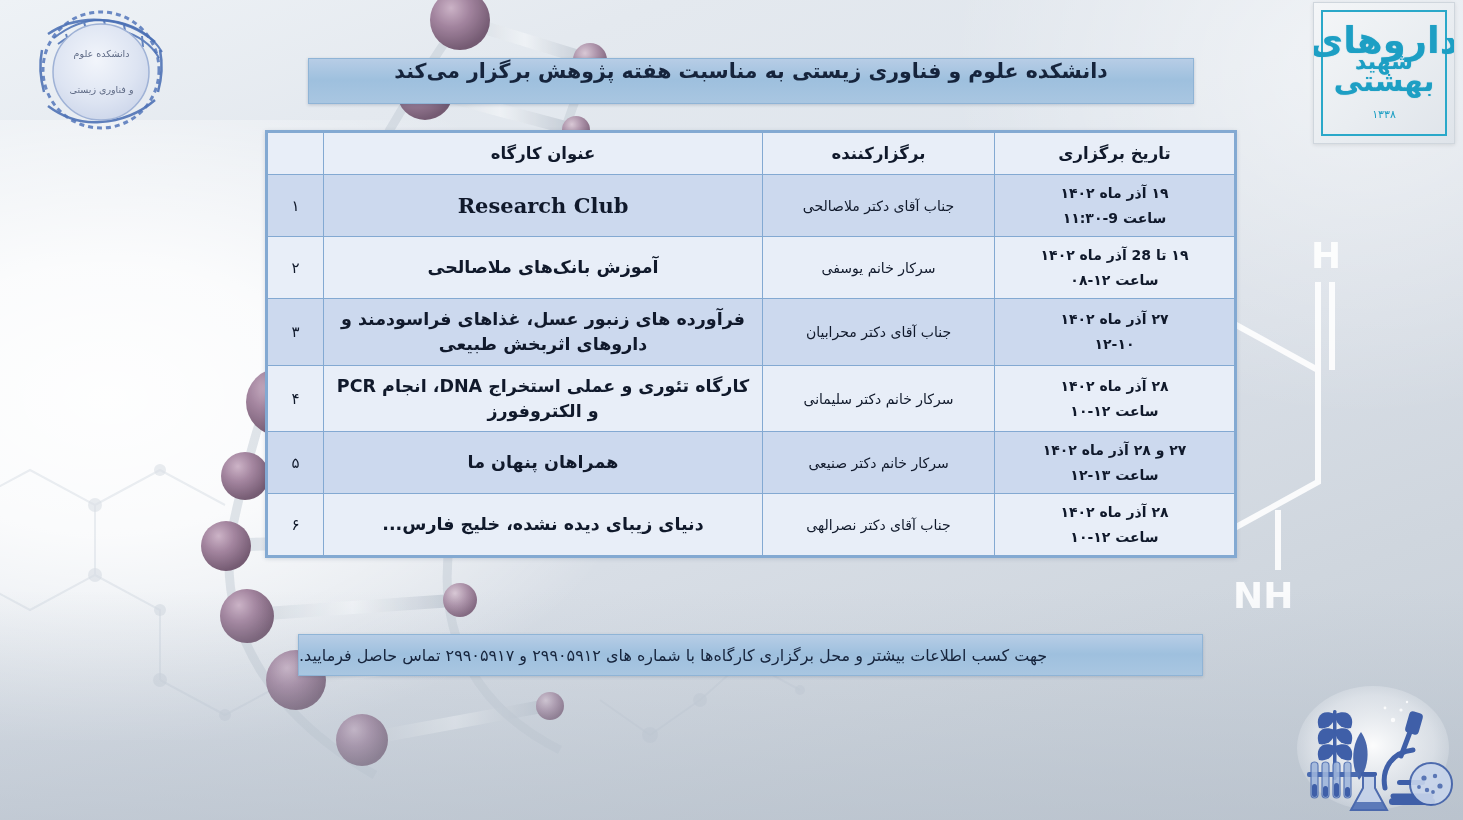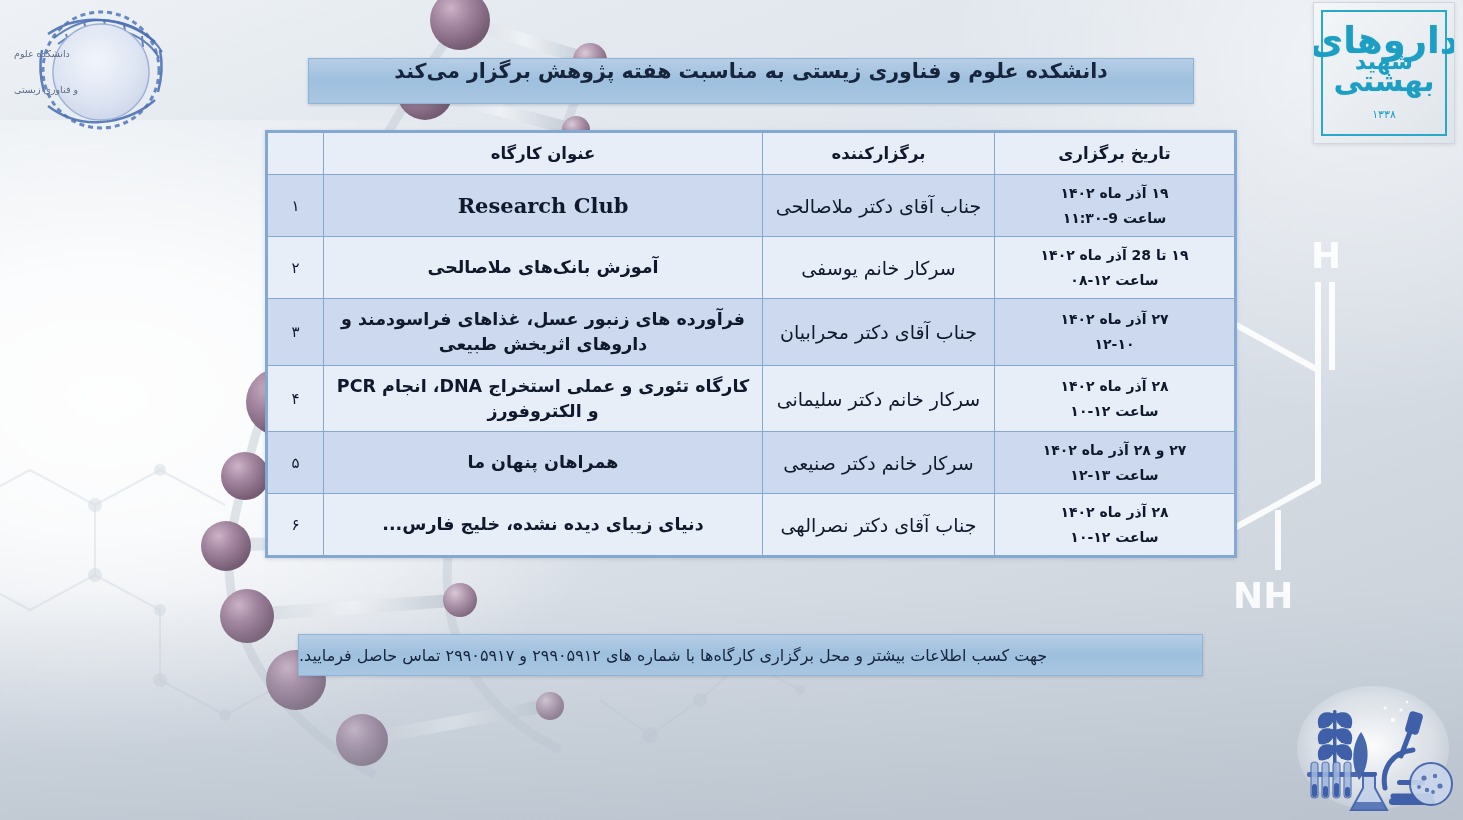--- a/index.html
+++ b/index.html
@@ -79,21 +79,21 @@
     left: 14px;
     top: 8px;
     width: 175px;
     height: 128px;
   }
   .seal-text {
     position: absolute;
     inset: 0;
     display: flex;
     flex-direction: column;
-    align-items: flex-end;
+    align-items: center;
     justify-content: center;
     gap: 24px;
     font-size: 9.5px;
     color: #5f6b86;
     letter-spacing: 0.3px;
     text-align: center;
     line-height: 1.25;
   }
 
   
@@ -201,21 +201,21 @@
     font-size: 17.5px;
     font-weight: bold;
     line-height: 1.42;
     padding: 8px 10px;
   }
   td.cell-title.latin {
     font-family: "DejaVu Serif", "Liberation Serif", serif;
     font-size: 21px;
   }
   td.cell-host {
-    font-size: 19px;
+    font-size: 14px;
     padding: 6px 6px;
   }
   td.cell-date {
     font-size: 14px;
     line-height: 1.75;
     padding: 6px 8px;
     font-weight: bold;
   }
   .date-line { display: block; }
 

